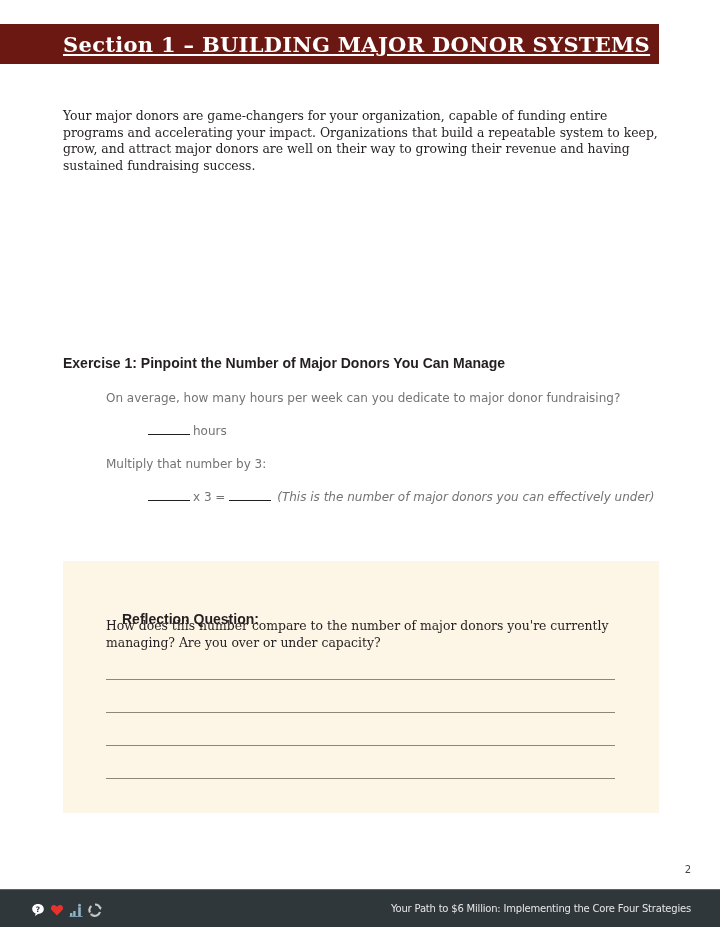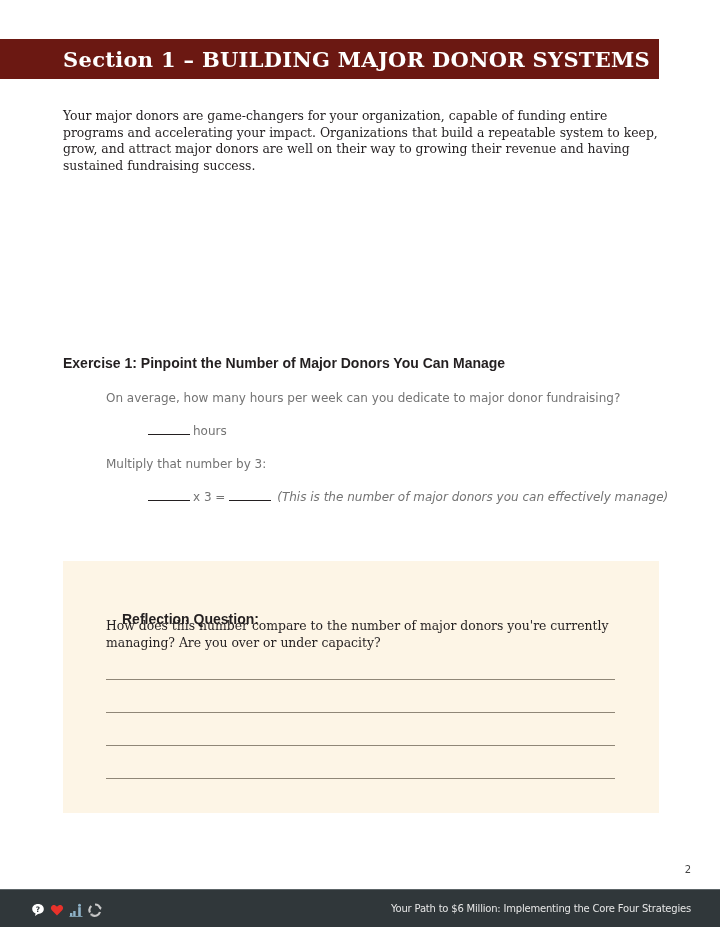--- a/index.html
+++ b/index.html
@@ -2,24 +2,24 @@
 <html><head>
   <meta charset="utf-8">
   <style>
     html, body { margin: 0; padding: 0; }
     body {
       width: 720px; height: 927px; position: relative; overflow: hidden;
       background: #ffffff; color: #231f20;
       font-family: "Liberation Serif", serif;
     }
     .section-banner {
-      position: absolute; left: 0; top: 39px; width: 659px; height: 40px;
+      position: absolute; left: 0; top: 24px; width: 659px; height: 40px;
       background: #6b1812; color: #ffffff;
       box-sizing: border-box; padding-left: 63px;
-      display: flex; align-items: center;
+      display: flex; align-items: center; text-decoration: underline;
     }
     .section-banner h1 {
       margin: 0; font-family: "DejaVu Serif", serif; font-weight: bold;
       font-size: 21px; letter-spacing: 0.3px; line-height: 1;
     }
     .body-copy {
       position: absolute; left: 63px; top: 108px; width: 600px;
       font-family: "DejaVu Serif", serif; font-size: 12.4px; line-height: 16.6px;
       color: #231f20;
     }
@@ -88,21 +88,21 @@
 <div class="ex-line" style="left:106px; top:391px;">On average, how many hours per week can you dedicate to major donor fundraising?</div>
 
 <div class="ex-line" style="left:148px; top:424px;">
   <span class="blank"></span><span>hours</span>
 </div>
 
 <div class="ex-line" style="left:106px; top:457px;">Multiply that number by 3:</div>
 
 <div class="ex-line" style="left:148px; top:490px;">
   <span class="blank"></span><span>x 3 =</span>
-  <span class="blank"></span><span class="ex-note">(This is the number of major donors you can effectively manage)</span>
+  <span class="blank"></span><span class="ex-note">(This is the number of major donors you can effectively under)</span>
 </div>
 
 <div class="reflection-box">
   <h3 class="reflection-title">Reflection Question:</h3>
   <p class="reflection-question">How does this number compare to the number of major donors you're currently managing? Are you over or under capacity?</p>
   <div class="answer-line" style="top:118px;"></div>
   <div class="answer-line" style="top:151px;"></div>
   <div class="answer-line" style="top:184px;"></div>
   <div class="answer-line" style="top:217px;"></div>
 </div>

